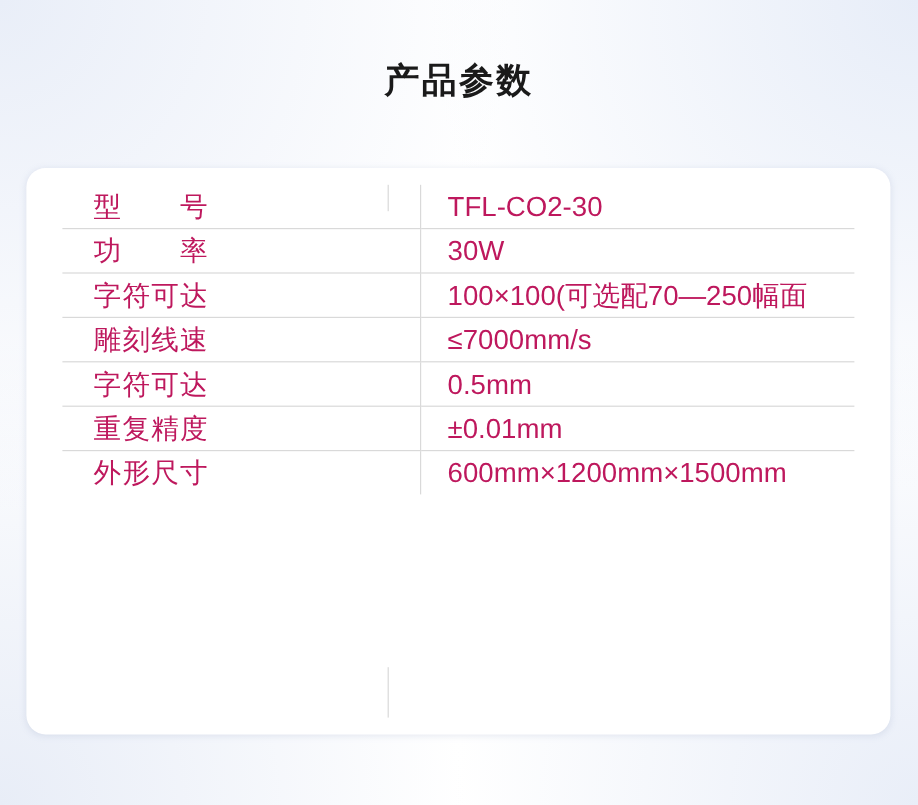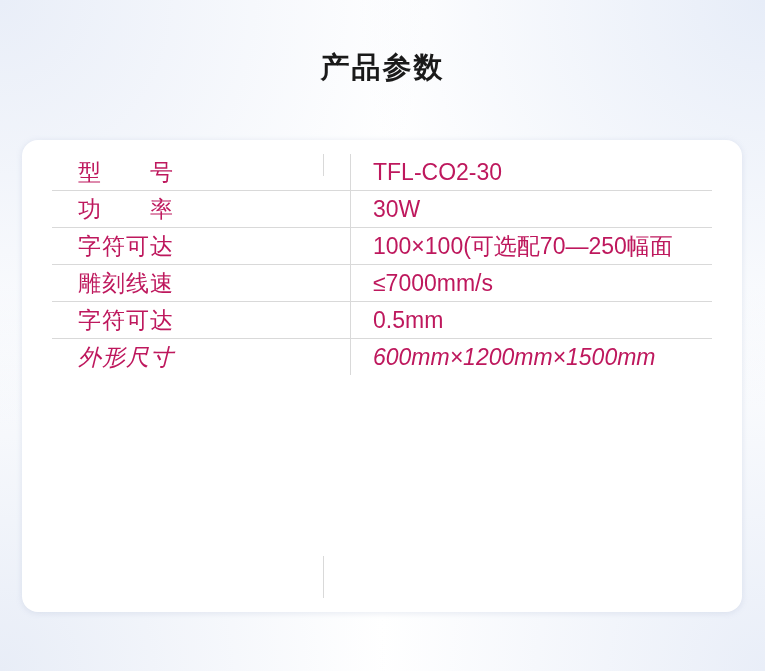--- a/index.html
+++ b/index.html
@@ -56,21 +56,20 @@
   .spec-table td {
     height: 36px;
     border-bottom: 1px solid #d9d9d9;
     font-size: 23px;
     color: #be185d;
     vertical-align: middle;
     padding: 0;
   }
   .spec-table tr:last-child td {
     border-bottom: none;
-    font-style: italic;
   }
   .label-cell {
     width: 272px;
     padding-left: 26px !important;
     border-right: 1px solid #d9d9d9;
     letter-spacing: 1px;
   }
   .value-cell {
     padding-left: 22px !important;
   }
@@ -117,20 +116,24 @@
         </tr>
         <tr>
           <td class="label-cell">雕刻线速</td>
           <td class="value-cell">≤7000mm/s</td>
         </tr>
         <tr>
           <td class="label-cell">字符可达</td>
           <td class="value-cell">0.5mm</td>
         </tr>
         <tr>
+          <td class="label-cell">重复精度</td>
+          <td class="value-cell">±0.01mm</td>
+        </tr>
+        <tr>
           <td class="label-cell">外形尺寸</td>
           <td class="value-cell">600mm×1200mm×1500mm</td>
         </tr>
       </tbody>
     </table>
   </div>
 
 </div>
 
 </body></html>

